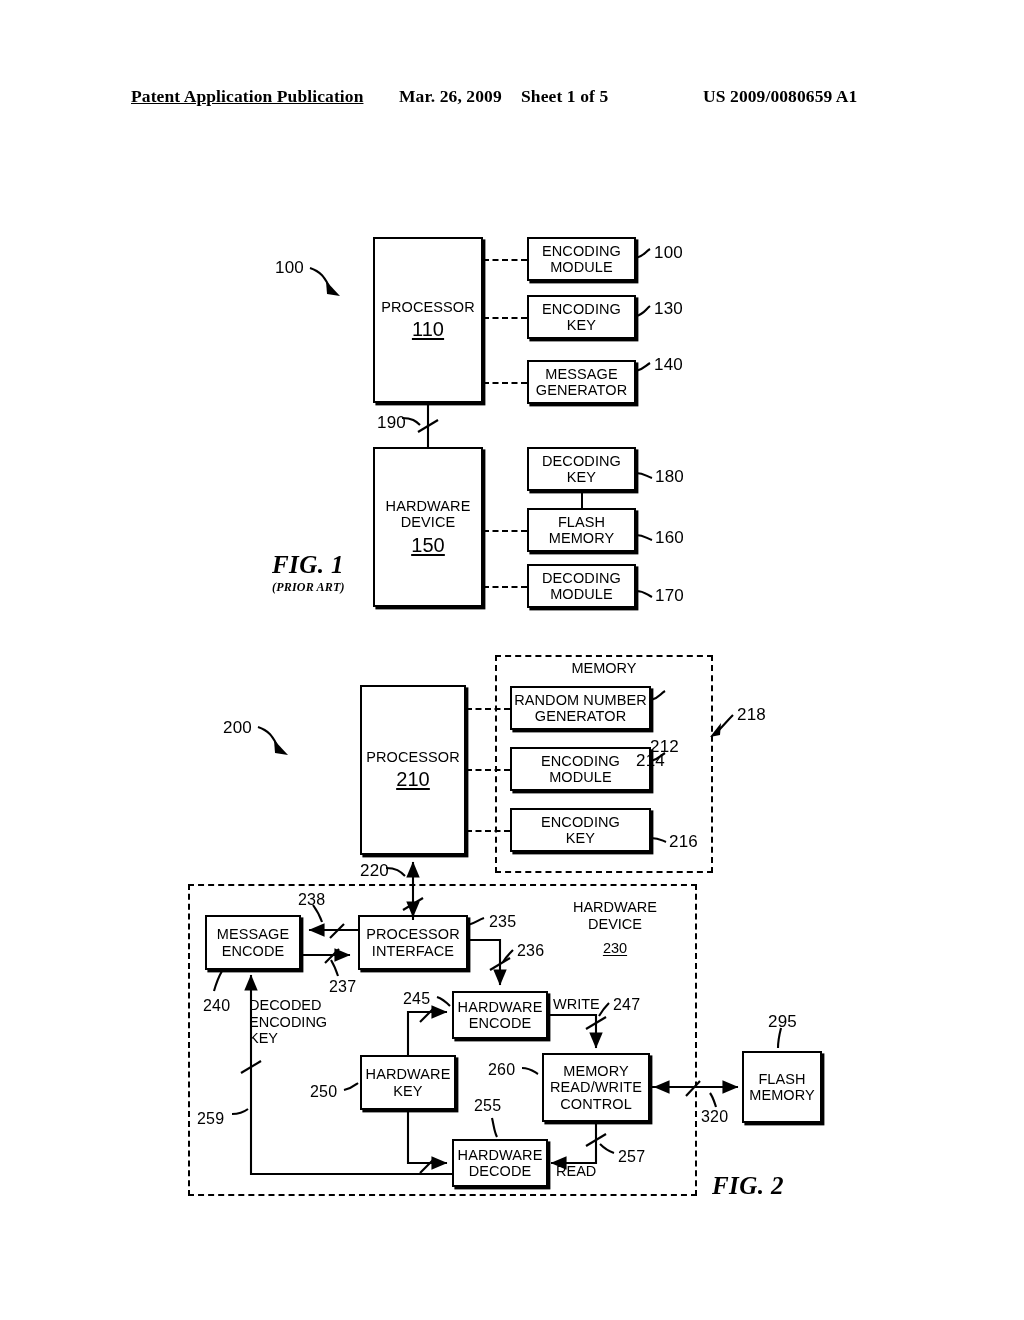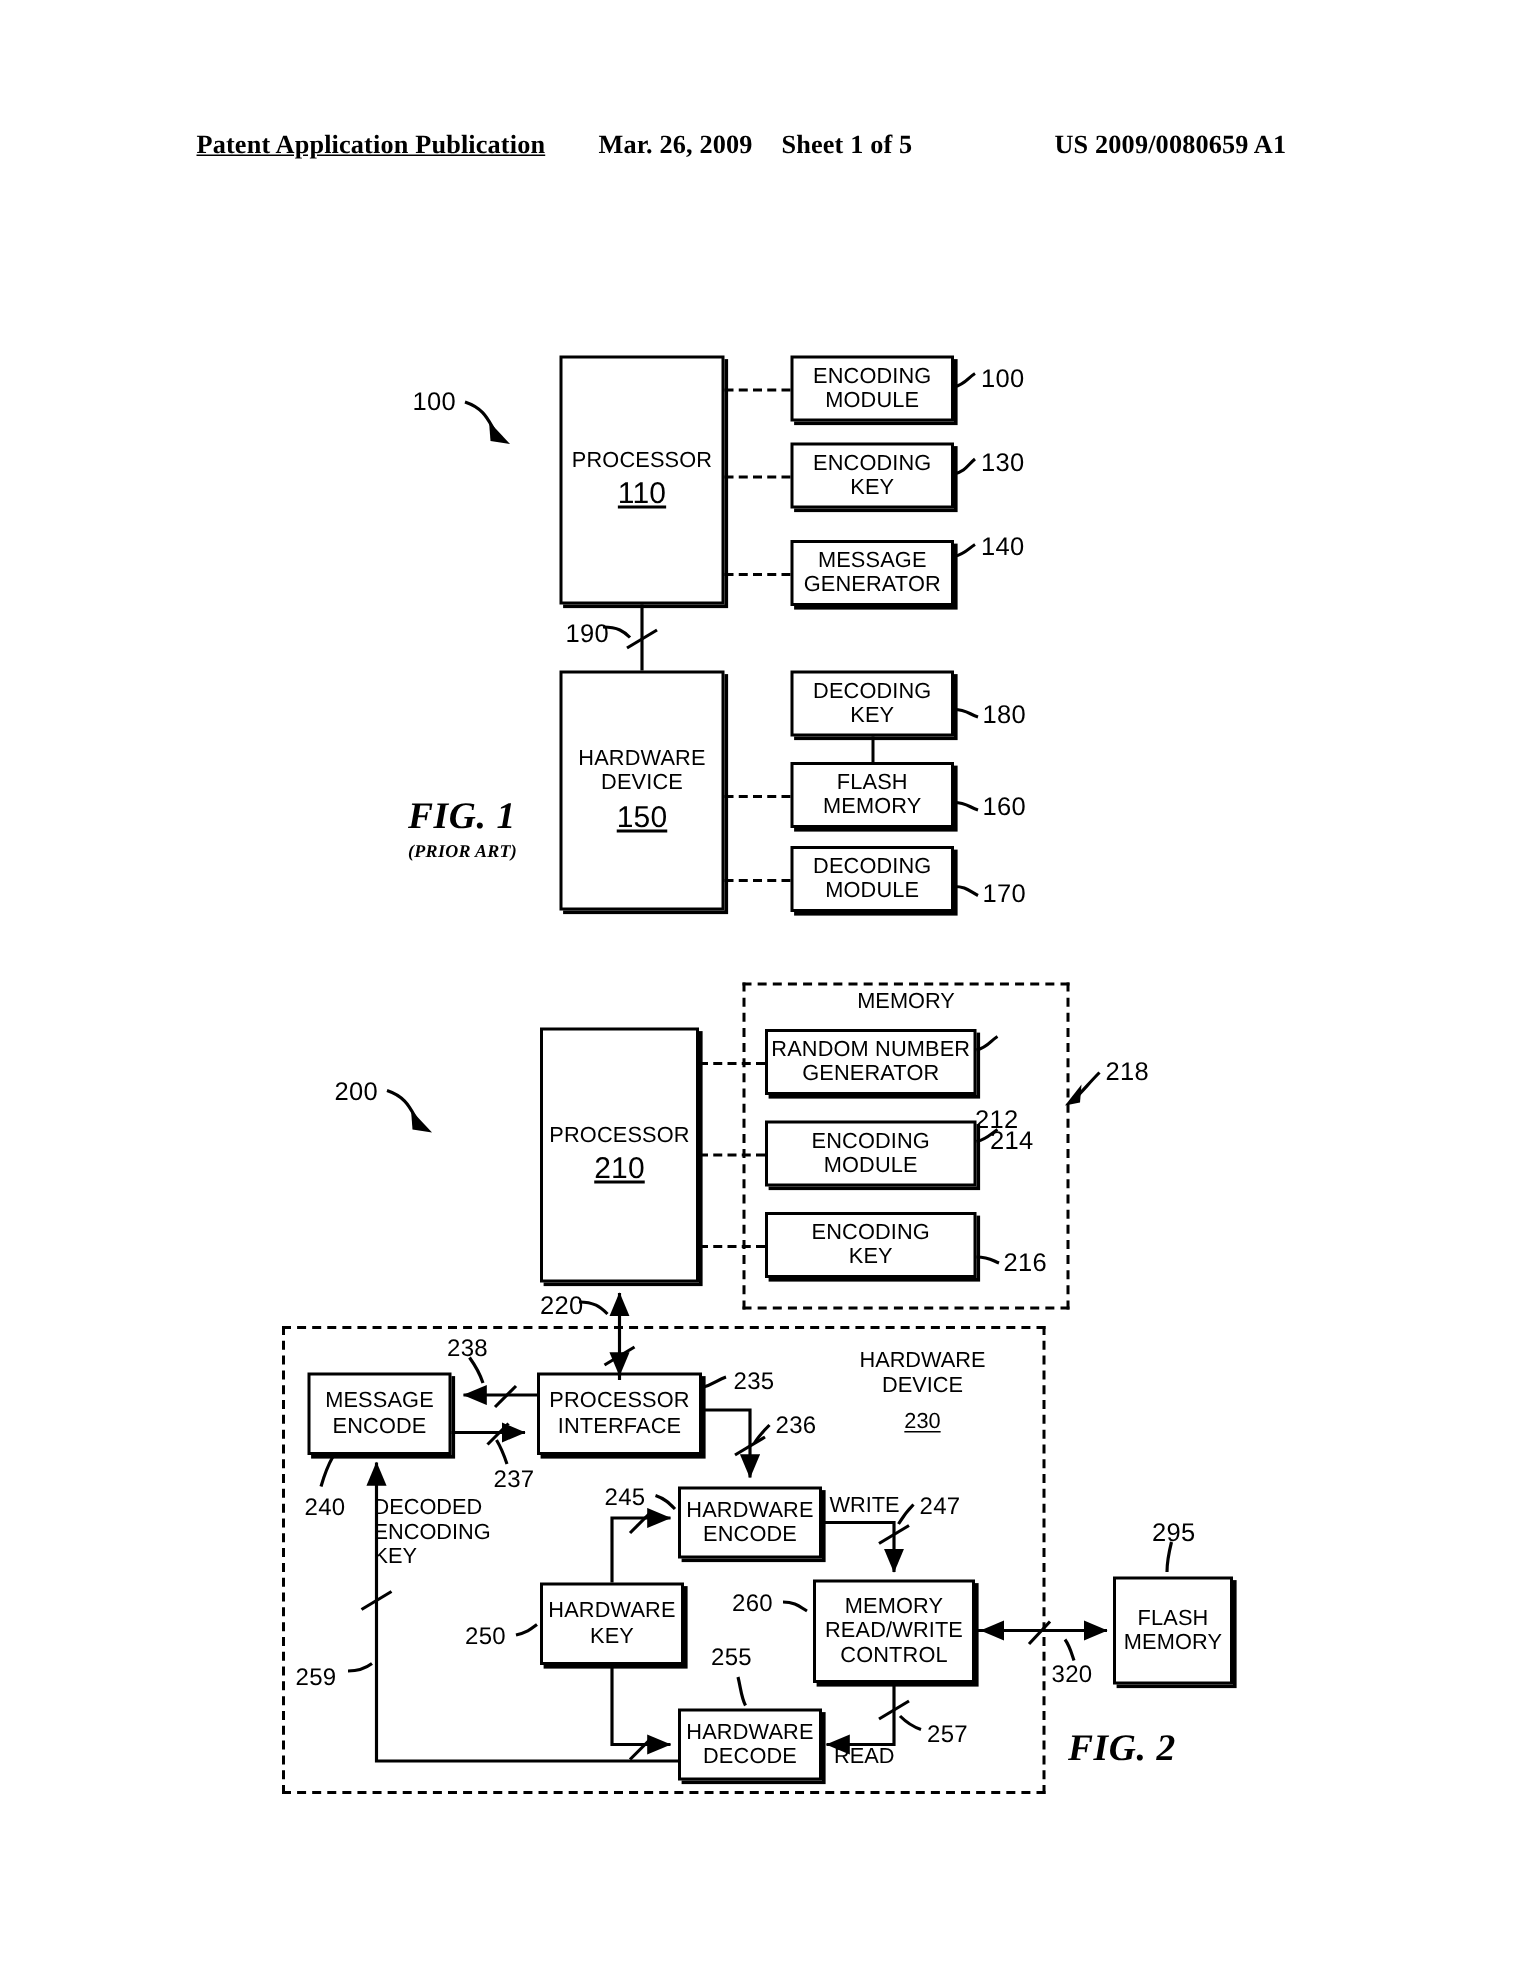--- a/index.html
+++ b/index.html
@@ -87,20 +87,21 @@
   .plain.left { text-align: left; }
 
   .figcap {
     position: absolute;
     font-family: "Liberation Serif", serif;
     font-style: italic;
     font-weight: bold;
     font-size: 25px;
     white-space: nowrap;
     letter-spacing: 0.4px;
+    margin-top: 20px;
   }
   .figcap .sub {
     display: block;
     font-size: 12px;
     text-align: center;
     margin-top: 1px;
     letter-spacing: 0.2px;
   }
   .vline { position: absolute; width: 0; border-left: 2.1px solid #000; }
   .hdash { position: absolute; height: 0; border-top: 2.3px dashed #000; }
@@ -206,21 +207,21 @@
   <div class="box" style="left:510px; top:686px; width:141px; height:44px;">
     <span class="ln">RANDOM NUMBER</span>
     <span class="ln">GENERATOR</span>
   </div>
   <span class="ref" style="left:650px; top:689px;margin-top:48px;">212</span>
 
   <div class="box" style="left:510px; top:747px; width:141px; height:44px;">
     <span class="ln">ENCODING</span>
     <span class="ln">MODULE</span>
   </div>
-  <span class="ref" style="left:660px; top:751px;text-align:center;">214</span>
+  <span class="ref" style="left:636px; top:751px;text-align:center;">214</span>
 
   <div class="box" style="left:510px; top:808px; width:141px; height:44px;">
     <span class="ln">ENCODING</span>
     <span class="ln">KEY</span>
   </div>
   <span class="ref" style="left:669px; top:832px;text-align:right;">216</span>
 
   <div class="hdash" style="left:466px; top:708px; width:44px;"></div>
   <div class="hdash" style="left:466px; top:769px; width:44px;"></div>
   <div class="hdash" style="left:466px; top:830px; width:44px;"></div>

